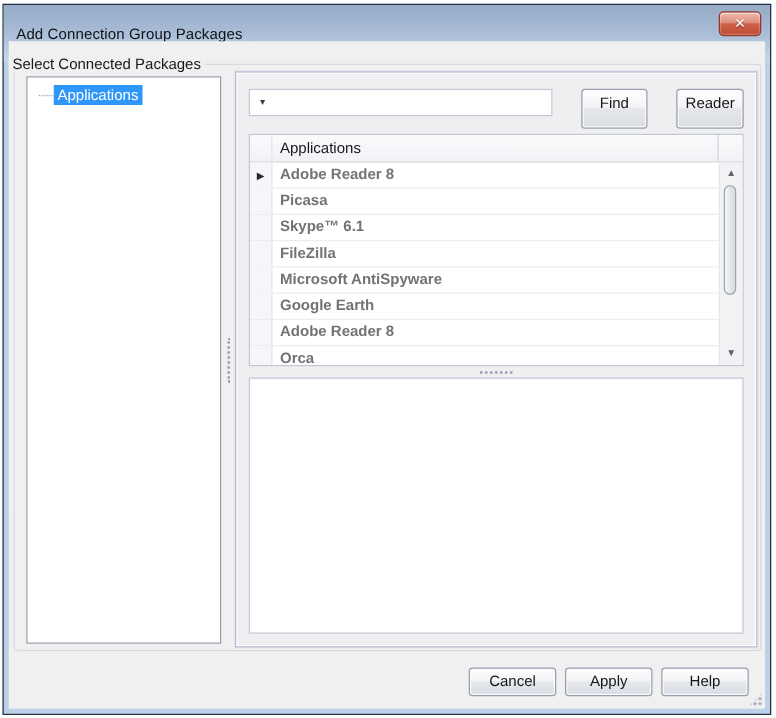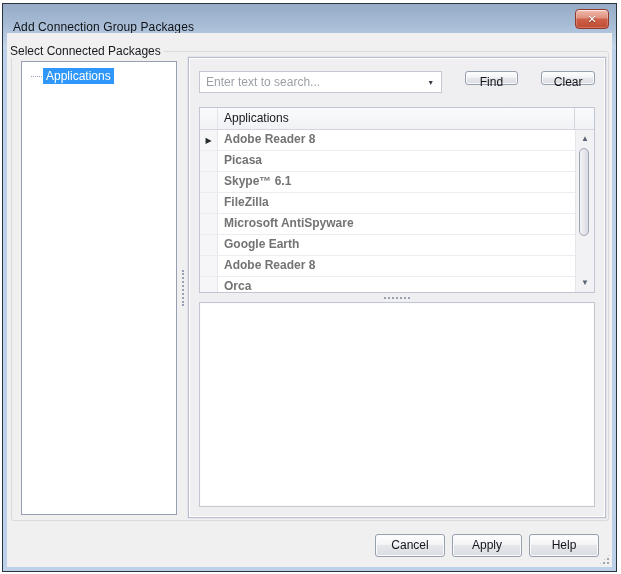--- a/index.html
+++ b/index.html
@@ -84,21 +84,21 @@
     display:flex;align-items:center;
   }
   .search-input{
     flex:1;min-width:0;border:0;outline:0;background:transparent;
     padding:0 6px;font-size:12px;color:#333;
     font-family:"Liberation Sans","DejaVu Sans",sans-serif;
   }
   .search-input::placeholder{color:#9B9FA6;opacity:1;}
   .combo-arrow{flex:0 0 20px;text-align:center;font-size:7px;color:#3A3F46;cursor:default;}
   .btn{
-    height:14px;width:57px;margin-left:23px;box-sizing:border-box;
+    height:32px;width:57px;margin-left:23px;box-sizing:border-box;
     border:1px solid #98A0B0;border-radius:3px;
     background:linear-gradient(180deg,#FEFEFE 0%,#F3F4F6 45%,#E5E7EB 50%,#DADDE2 100%);
     box-shadow:inset 0 0 0 1px #FAFBFD;
     font-size:12px;color:#14161A;text-align:center;line-height:20px;cursor:default;
   }
 
   
   .grid{
     flex:0 0 auto;height:186px;background:#FFFFFF;
     border:1px solid #C2C6D2;box-sizing:border-box;
@@ -189,25 +189,24 @@
         </div>
 
         <div class="v-splitter">
           <span class="v-grip"></span>
         </div>
 
         <div class="right-panel">
 
           <div class="search-row">
             <div class="search-combo">
-              <input class="search-input" type="text" placeholder="Enter text to search..." style="">
               <span class="combo-arrow">▼</span>
             </div>
             <div class="btn">Find</div>
-            <div class="btn">Clear</div>
+            <div class="btn">Reader</div>
           </div>
 
           <div class="grid">
             <div class="grid-header">
               <div class="hdr-ind"></div>
               <div class="hdr-main">Applications</div>
               <div class="hdr-stub"></div>
             </div>
             <div class="grid-body">
               <div class="rows">

